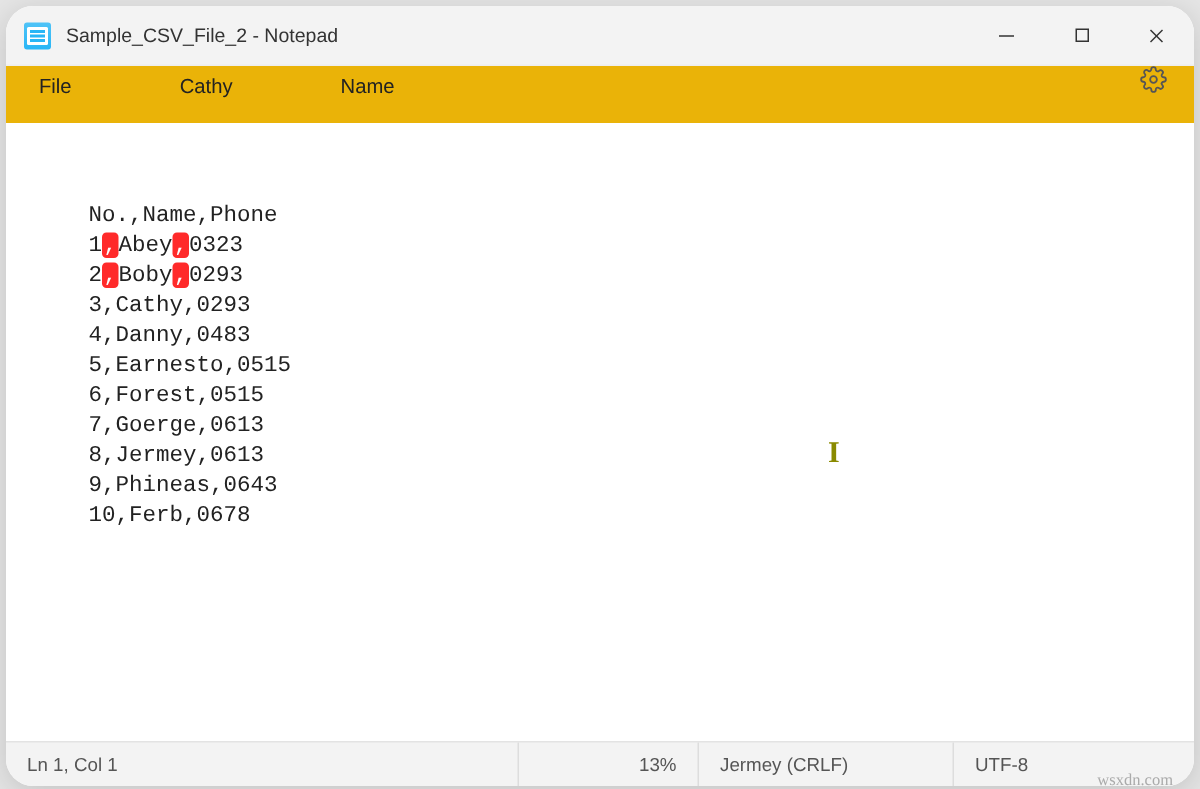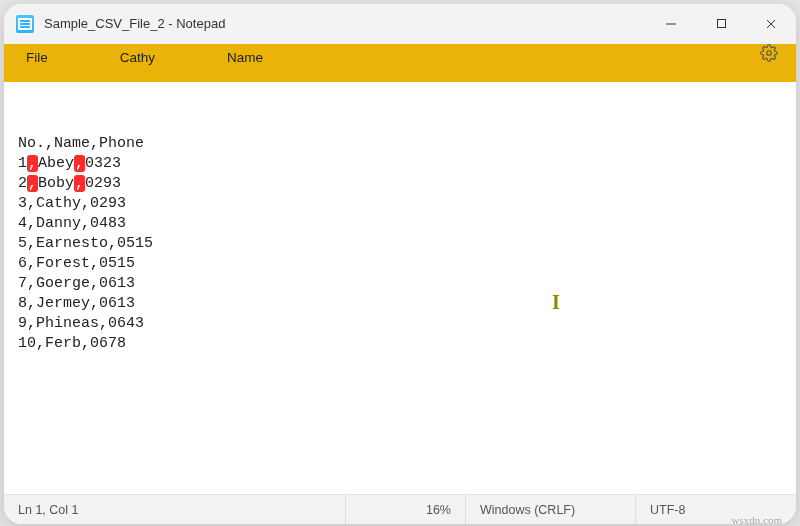--- a/index.html
+++ b/index.html
@@ -91,21 +91,21 @@
     flex: 1;
     background: #fff;
     padding: 12px 14px;
     font-family: Consolas, "Courier New", monospace;
     font-size: 15px;
     line-height: 20px;
     color: #222;
     position: relative;
     white-space: pre;
   }
-  .line { height: 20px; position: relative; }
+  .line { height: 20px; position: relative; margin-left: 41px; }
   .hi {
     background: #ff2a2a;
     color: #fff;
     border-radius: 3px;
     padding: 0 1px;
   }
   .statusbar {
     height: 30px;
     background: #f3f3f3;
     display: flex;
@@ -182,20 +182,20 @@
       </svg>
     </div>
   </div>
 
   <div class="content" id="content">
     <div class="line">No.,Name,Phone</div><div class="line">1<span class="hi">,</span>Abey<span class="hi">,</span>0323</div><div class="line">2<span class="hi">,</span>Boby<span class="hi">,</span>0293</div><div class="line">3,Cathy,0293</div><div class="line">4,Danny,0483</div><div class="line">5,Earnesto,0515</div><div class="line">6,Forest,0515</div><div class="line">7,Goerge,0613</div><div class="line">8,Jermey,0613</div><div class="line">9,Phineas,0643</div><div class="line">10,Ferb,0678</div><div class="cursor-i">I</div>
   </div>
 
   <div class="statusbar">
     <div class="status-cell">Ln 1, Col 1</div>
-    <div class="status-cell" style="width:120px;justify-content:flex-end">16%</div>
-    <div class="status-cell" style="width:170px">Windows (CRLF)</div>
+    <div class="status-cell" style="width:120px;justify-content:flex-end">13%</div>
+    <div class="status-cell" style="width:170px">Jermey (CRLF)</div>
     <div class="status-cell" style="width:161px">UTF-8</div>
   </div>
 
 </div>
 
 <div class="watermark">wsxdn.com</div>
 
 </body></html>

